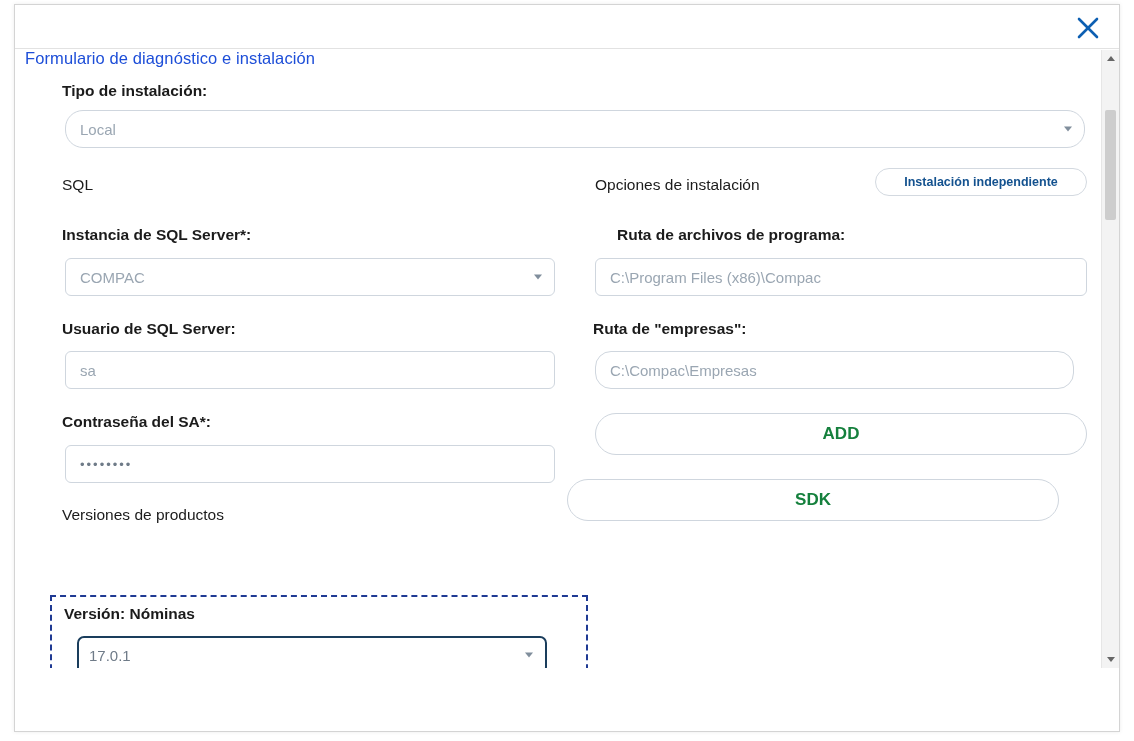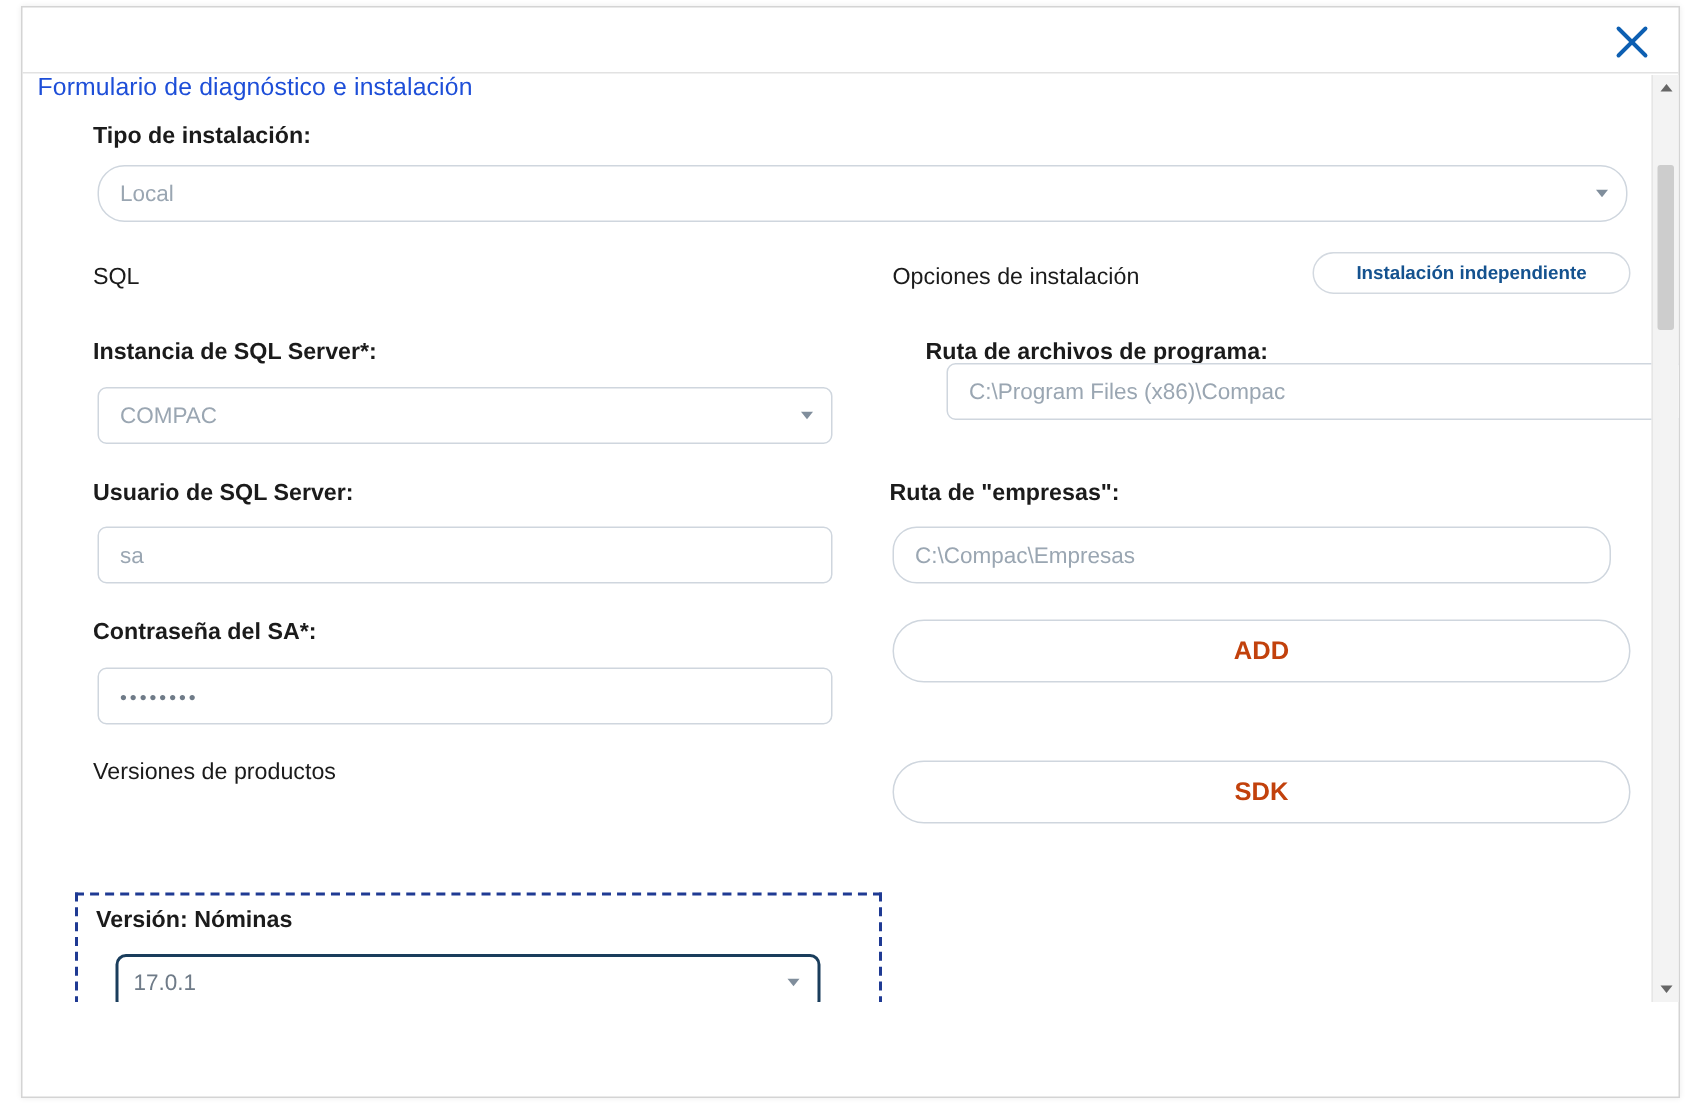--- a/index.html
+++ b/index.html
@@ -128,21 +128,21 @@
     color: #14528f;
     border: 1px solid #d3d9e0;
   }
   .big-pill {
     position: absolute;
     box-sizing: border-box;
     border: 1px solid #cfd6de;
     border-radius: 22px;
     height: 42px;
     background: #ffffff;
-    color: #c2410c;
+    color: #15803d;
     font-weight: bold;
     font-size: 17px;
     display: flex;
     align-items: center;
     justify-content: center;
     cursor: pointer;
   }
 
   .highlight-box {
     position: absolute;
@@ -304,31 +304,31 @@
           <div class="inner-field">
             <span>17.0.1</span>
             <span class="caret"></span>
           </div>
         </div>
 
         <div class="label" style="left:580px; top:126px;">Opciones de instalación</div>
         <div class="pill-btn small" style="left:860px; top:118px; width:212px;text-align:center;">Instalación independiente</div>
 
         <div class="label bold" style="left:578px; top:176px;margin-left:24px;">Ruta de archivos de programa:</div>
-        <div class="field" style="left:580px; top:192px; width:492px;margin-left:36px;">
+        <div class="field" style="left:580px; top:208px; width:492px;">
           <span>C:\Program Files (x86)\Compac</span>
         </div>
 
         <div class="label bold" style="left:578px; top:270px;">Ruta de "empresas":</div>
         <div class="field" style="left:580px; top:301px; width:479px;border-radius:16px;">
           <span>C:\Compac\Empresas</span>
         </div>
 
         <div class="big-pill" style="left:580px; top:363px; width:492px;">ADD</div>
-        <div class="big-pill" style="left:580px; top:429px; width:492px;margin-top:28px;">SDK</div>
+        <div class="big-pill" style="left:552px; top:429px; width:492px;">SDK</div>
 
       </div>
     </div>
 
     <div class="scrollbar">
       <div class="scroll-arrow up">
         <span class="arrow-glyph up"></span>
       </div>
       <div class="scroll-thumb"></div>
       <div class="scroll-arrow down">

